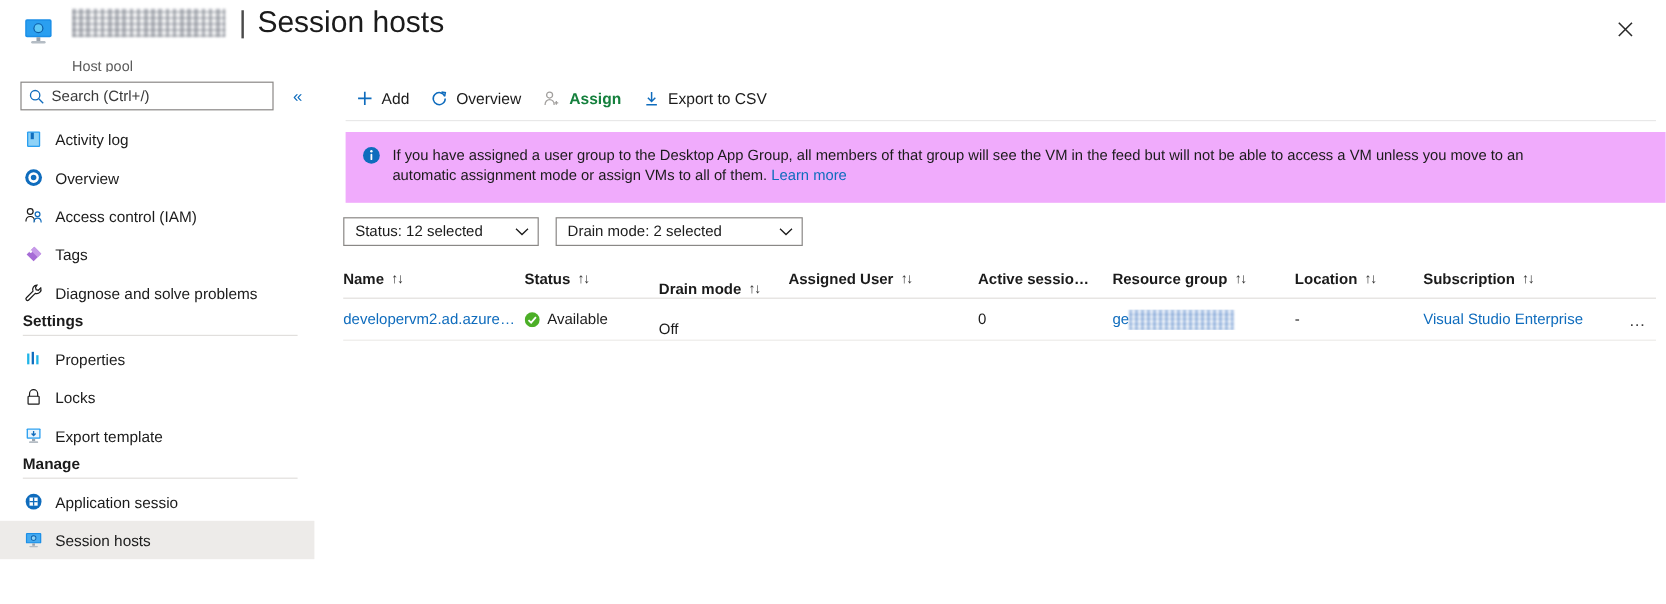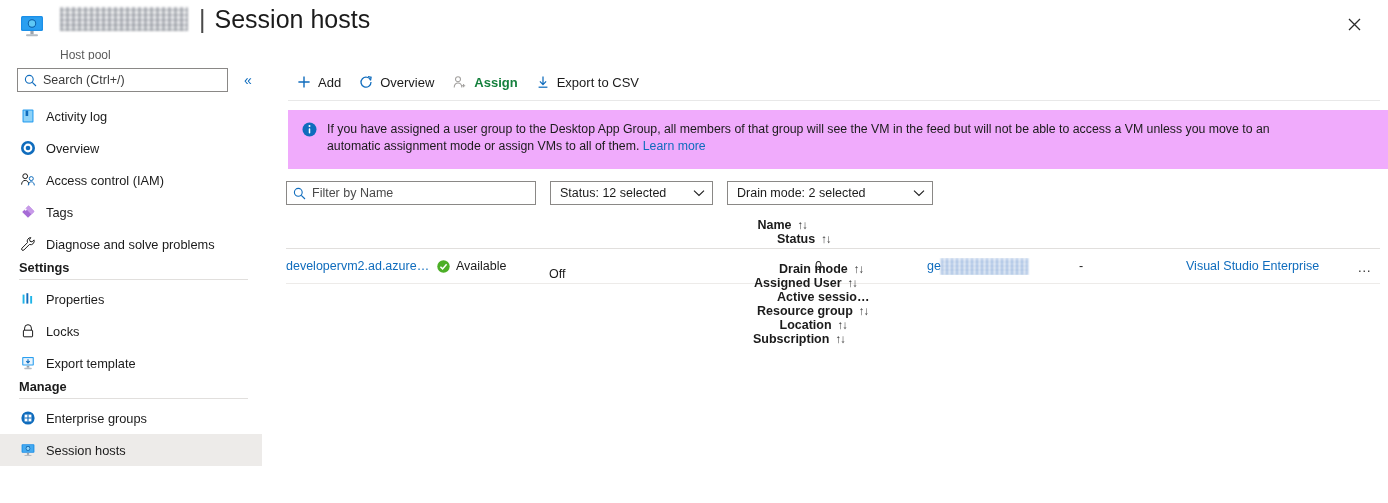--- a/index.html
+++ b/index.html
@@ -97,21 +97,21 @@
     display: flex; align-items: center; justify-content: space-between;
     padding: 0 7px 0 9px; margin-right: 14px; cursor: pointer;
   }
   .dd-status { width: 163px; }
   .dd-drain { width: 206px; }
   .dd-label { font-size: 12.5px; color: #1b1b1b; white-space: nowrap; }
   .chev { margin-left: 8px; display: flex; }
 
   
   .table { position: absolute; left: 8px; top: 158px; width: 1094px; }
-  .thead { display: flex; align-items: center; height: 30px; flex-direction: column; }
+  .thead { display: flex; align-items: center; height: 30px; }
   .th { display: flex; align-items: center; font-size: 12.5px; font-weight: bold; color: #1b1b1b; white-space: nowrap; }
   .sort-ico { margin-left: 6px; font-size: 11.5px; font-weight: normal; color: #333; letter-spacing: -1px; }
   .thead-rule { width: 1094px; height: 1px; background: #e1dfdd; }
   .trow { display: flex; align-items: center; height: 34px; position: relative; }
   .trow-rule { width: 1094px; height: 1px; background: #edebe9; }
   .td { display: flex; align-items: center; font-size: 12.5px; color: #1b1b1b; white-space: nowrap; overflow: hidden; }
   .link { color: #0f6cbd; text-decoration: none; cursor: pointer; }
   .status-cell { display: flex; align-items: center; }
   .status-dot { margin-right: 6px; display: flex; }
   .redacted-rg {
@@ -289,21 +289,21 @@
       </div>
 
       <div class="nav-item">
         <span class="nav-ico">
           <svg width="16" height="16" viewBox="0 0 16 16">
             <circle cx="8" cy="8" r="6.6" fill="#0f6cbd"></circle>
             <rect x="4.6" y="4.6" width="6.8" height="6.8" fill="#fff"></rect>
             <path d="M8 4.6 V11.4 M4.6 8 H11.4" stroke="#0f6cbd" stroke-width="1.1"></path>
           </svg>
         </span>
-        <span class="nav-label">Enterprise groups</span>
+        <span class="nav-label">Application sessio</span>
       </div>
 
       <div class="nav-item selected">
         <span class="nav-ico">
           <svg width="16" height="16" viewBox="0 0 16 16">
             <rect x="1.6" y="2.2" width="12.8" height="8.6" rx="0.8" fill="#1b8fe8"></rect>
             <rect x="2.6" y="3.1" width="10.8" height="6.8" fill="#45aaf0"></rect>
             <circle cx="8" cy="6.4" r="2.3" fill="#0c5ea8"></circle>
             <circle cx="8" cy="6.4" r="1.6" fill="#8ed2f7"></circle>
             <rect x="6.9" y="10.8" width="2.2" height="2.0" fill="#9aa3ad"></rect>
@@ -375,29 +375,20 @@
         <a class="banner-link">Learn more</a>
       </div>
       <div class="banner-close">
         <svg width="11" height="11" viewBox="0 0 11 11">
           <path d="M0.8 0.8 L10.2 10.2 M10.2 0.8 L0.8 10.2" stroke="#605e5c" stroke-width="1.1" fill="none"></path>
         </svg>
       </div>
     </div>
 
     <div class="filters">
-      <div class="filter-name">
-        <span class="search-ico">
-          <svg width="13" height="13" viewBox="0 0 13 13">
-            <circle cx="5.3" cy="5.3" r="3.9" fill="none" stroke="#0f6cbd" stroke-width="1.1"></circle>
-            <path d="M8.3 8.3 L12 12" stroke="#0f6cbd" stroke-width="1.1"></path>
-          </svg>
-        </span>
-        <span class="search-ph">Filter by Name</span>
-      </div>
 
       <div class="dropdown dd-status">
         <span class="dd-label">Status: 12 selected</span>
         <span class="chev">
           <svg width="12" height="8" viewBox="0 0 12 8">
             <path d="M1 1.6 L6 6.4 L11 1.6" fill="none" stroke="#1b1b1b" stroke-width="1.1"></path>
           </svg>
         </span>
       </div>
 

